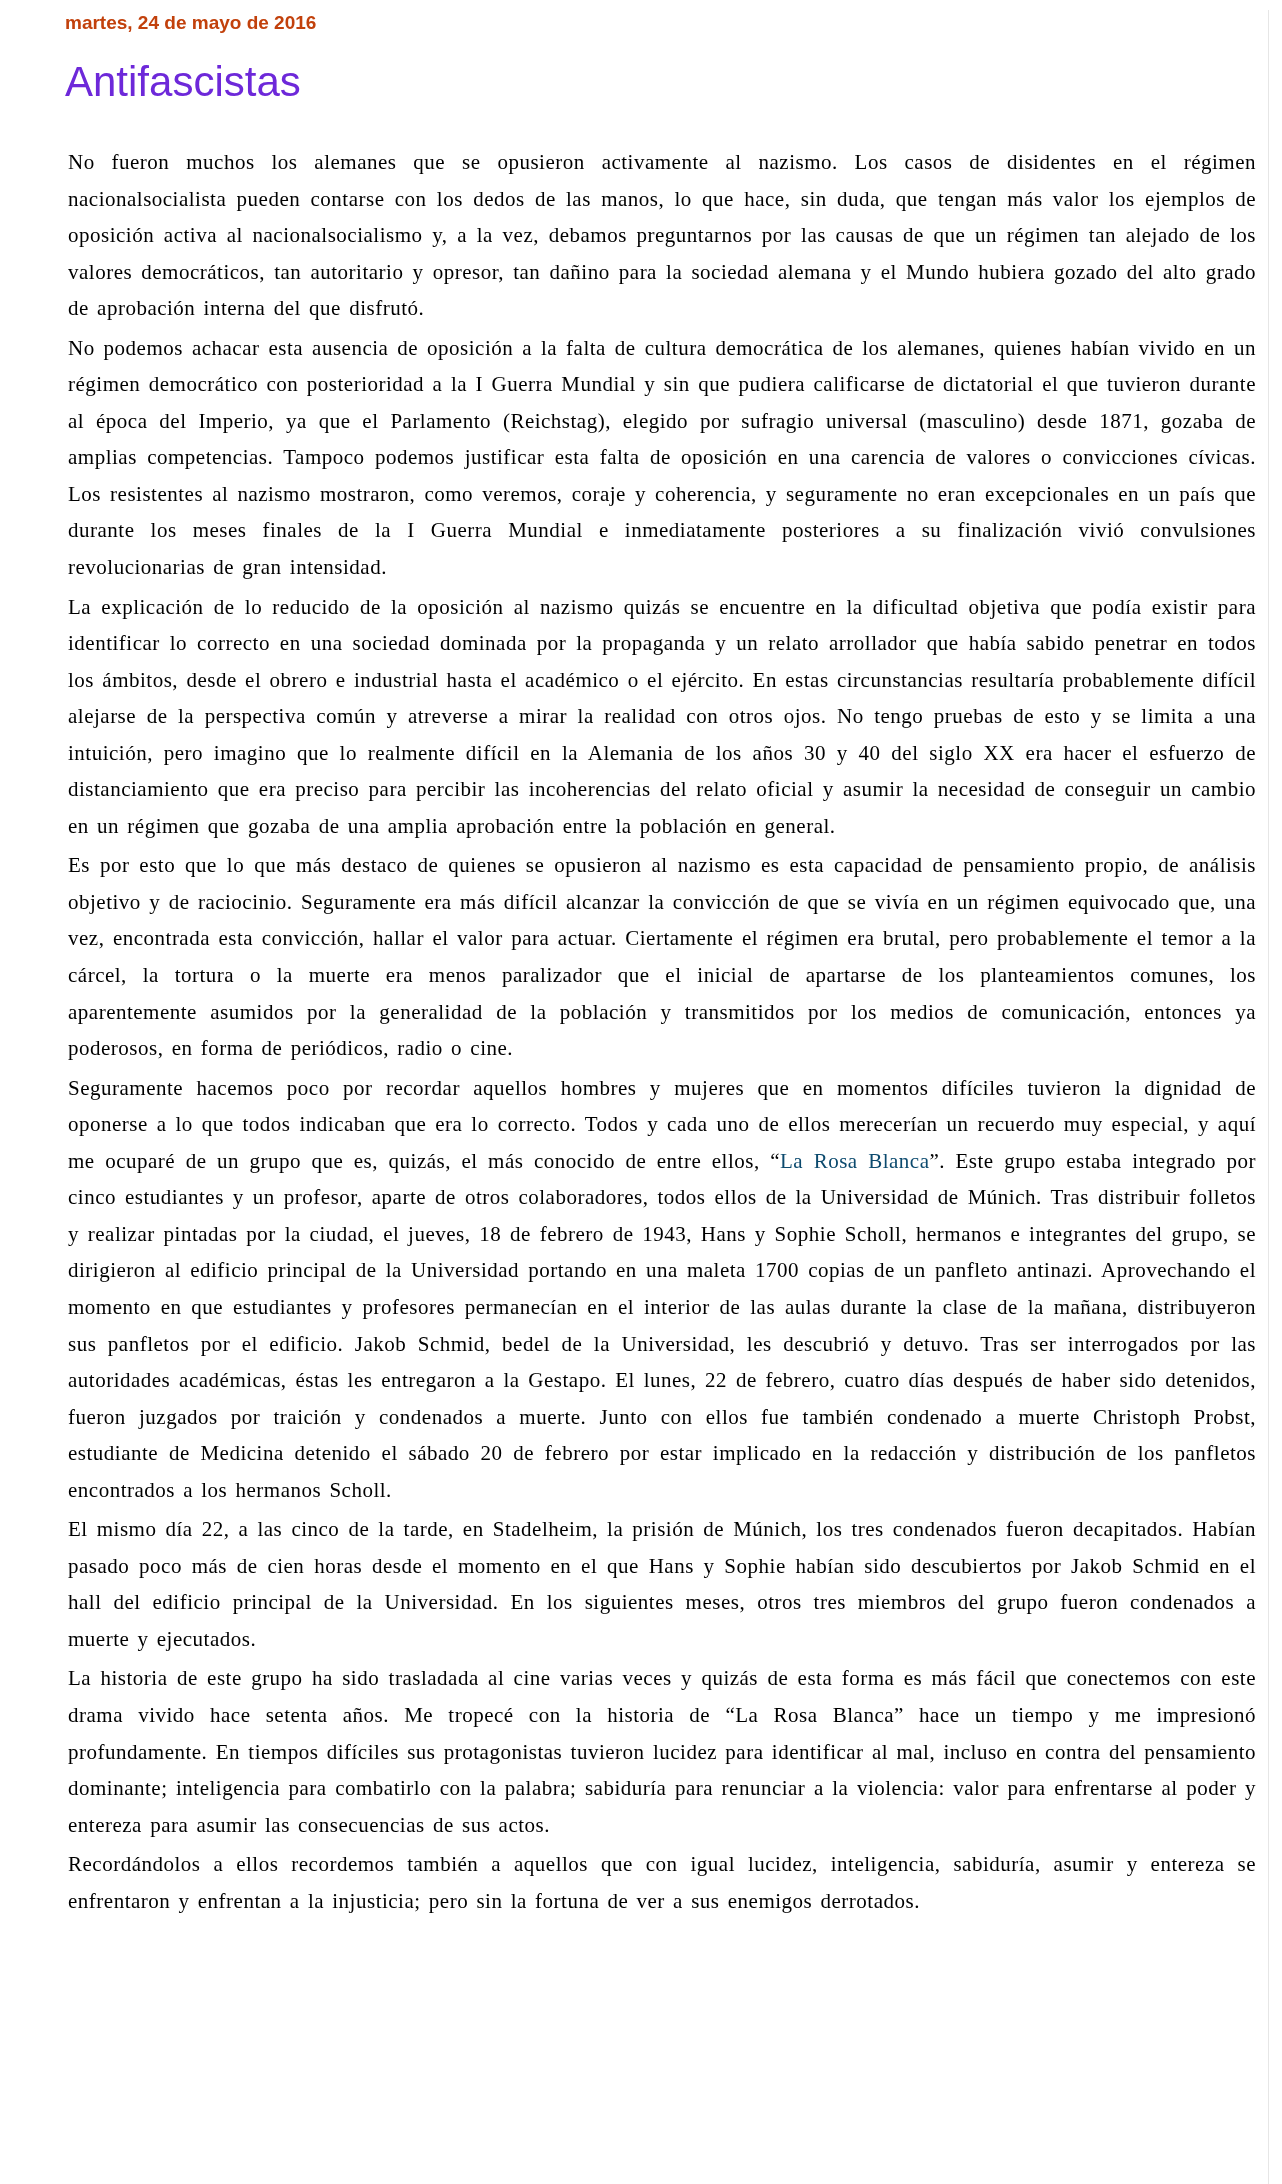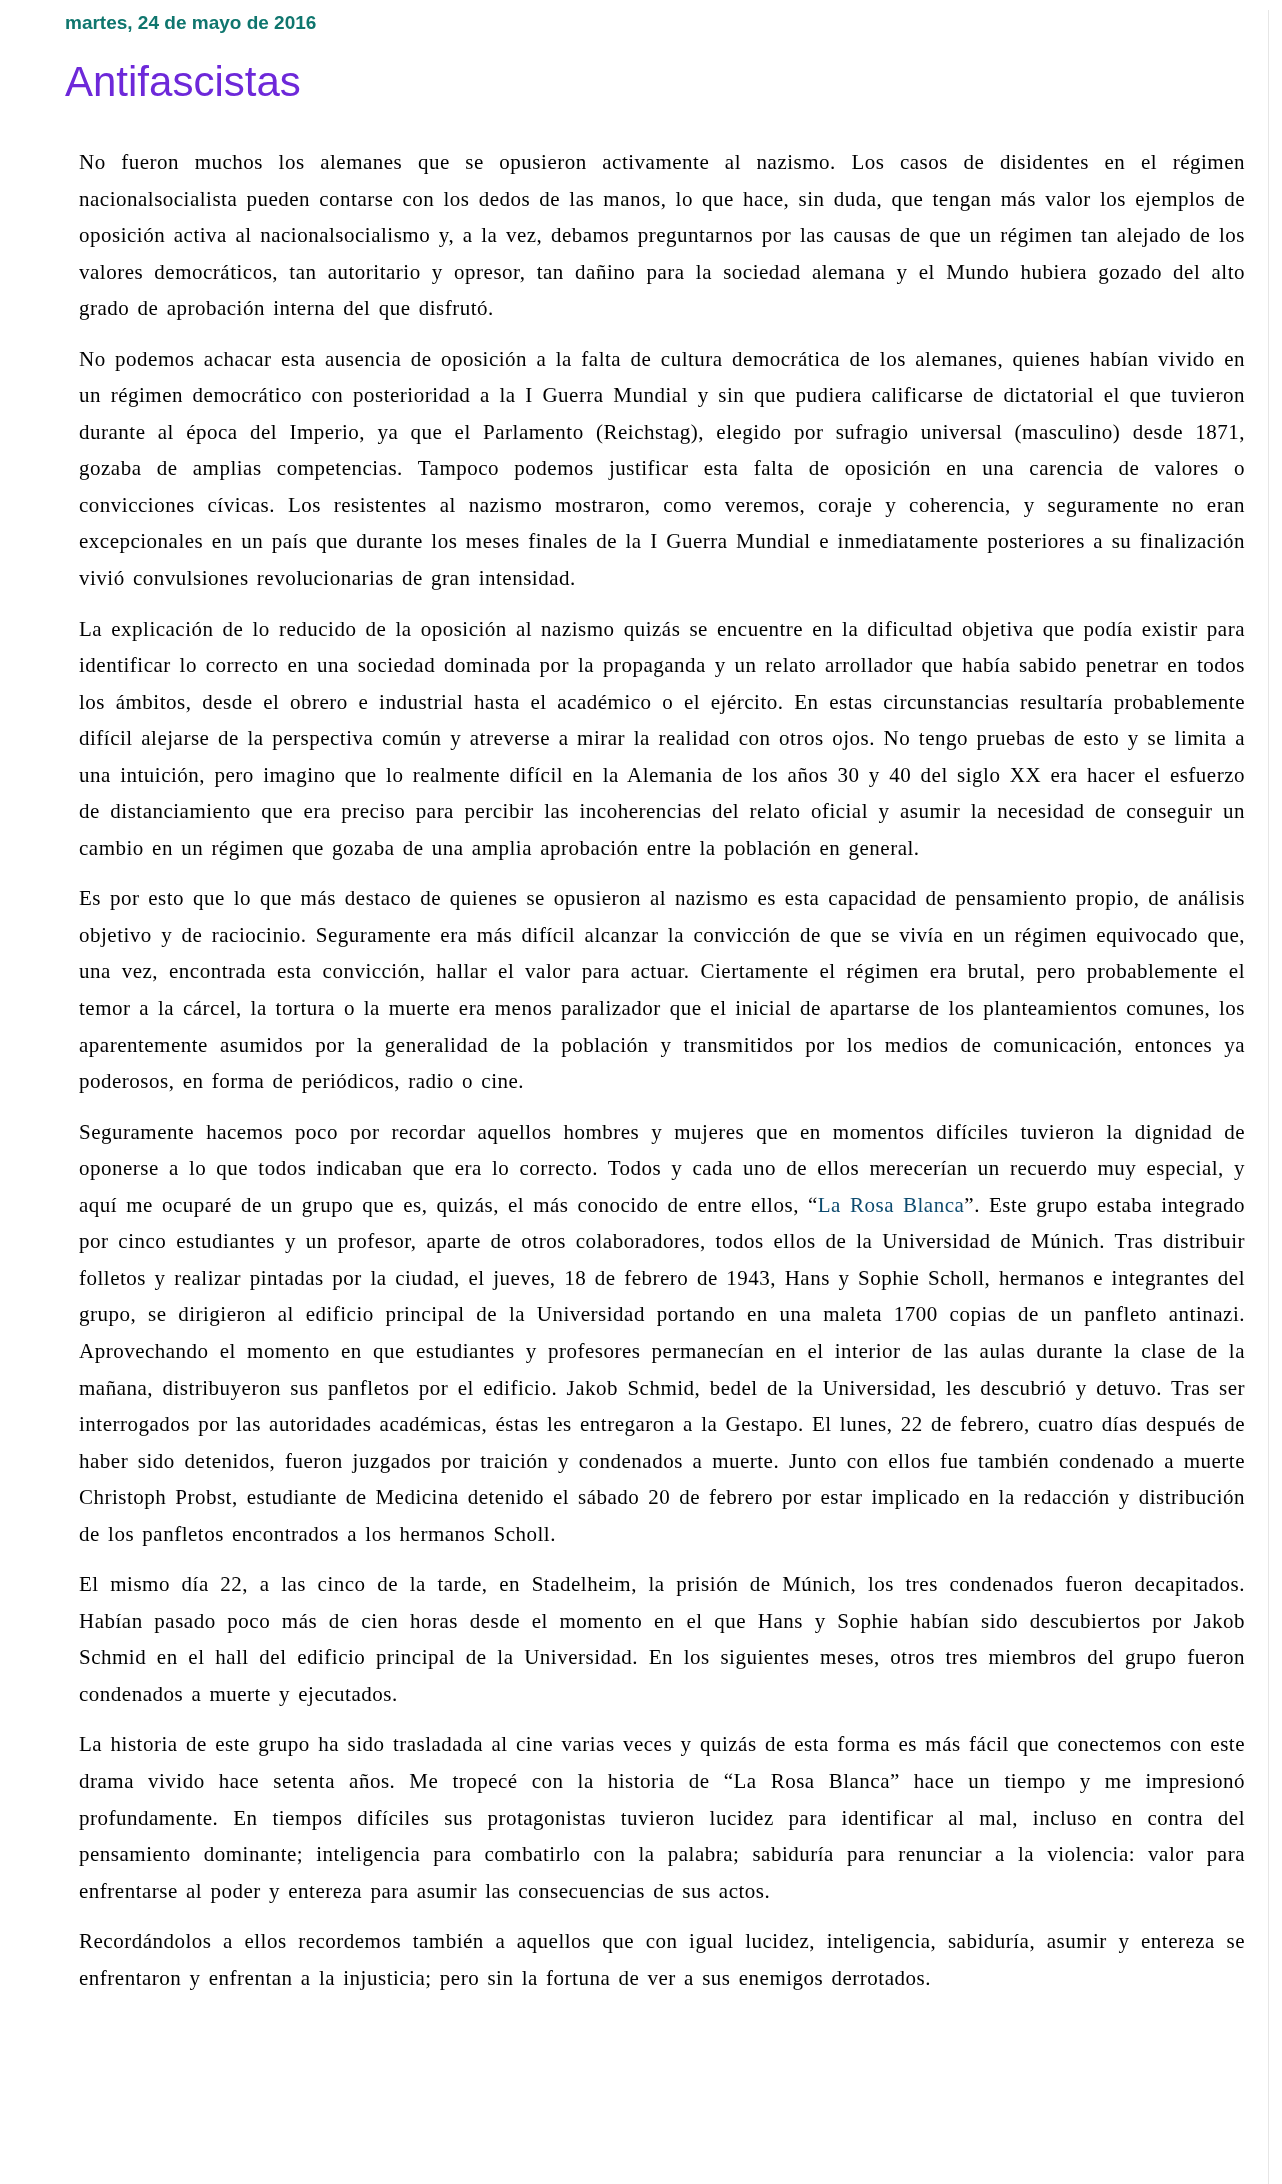--- a/index.html
+++ b/index.html
@@ -26,39 +26,39 @@
     position: absolute;
     left: 65px;
     top: 0;
     width: 1194px;
   }
   .date-header {
     font-family: "Liberation Sans", sans-serif;
     font-weight: bold;
     font-size: 19px;
     line-height: 22px;
-    color: #0f766e;
+    color: #c2410c;
     margin: 12px 0 0 0;
   }
   .post-title {
     font-family: "Liberation Sans", sans-serif;
     font-weight: 400;
     font-size: 42px;
     line-height: 48px;
     color: #6d28d9;
     margin: 24px 0 0 0;
     text-decoration: none;
     display: block;
   }
   .post-body {
     margin-top: 38px;
     color: #000000;
   }
   .post-body p {
-    margin: 14px;
+    margin: 3px;
     padding: 0;
     font-size: 21px;
     line-height: 36.55px;
     letter-spacing: 0.5px;
     word-spacing: 2.5px;
     text-align: justify;
     text-justify: inter-word;
   }
   .post-body a.inline-link {
     color: #0c4a6e;

